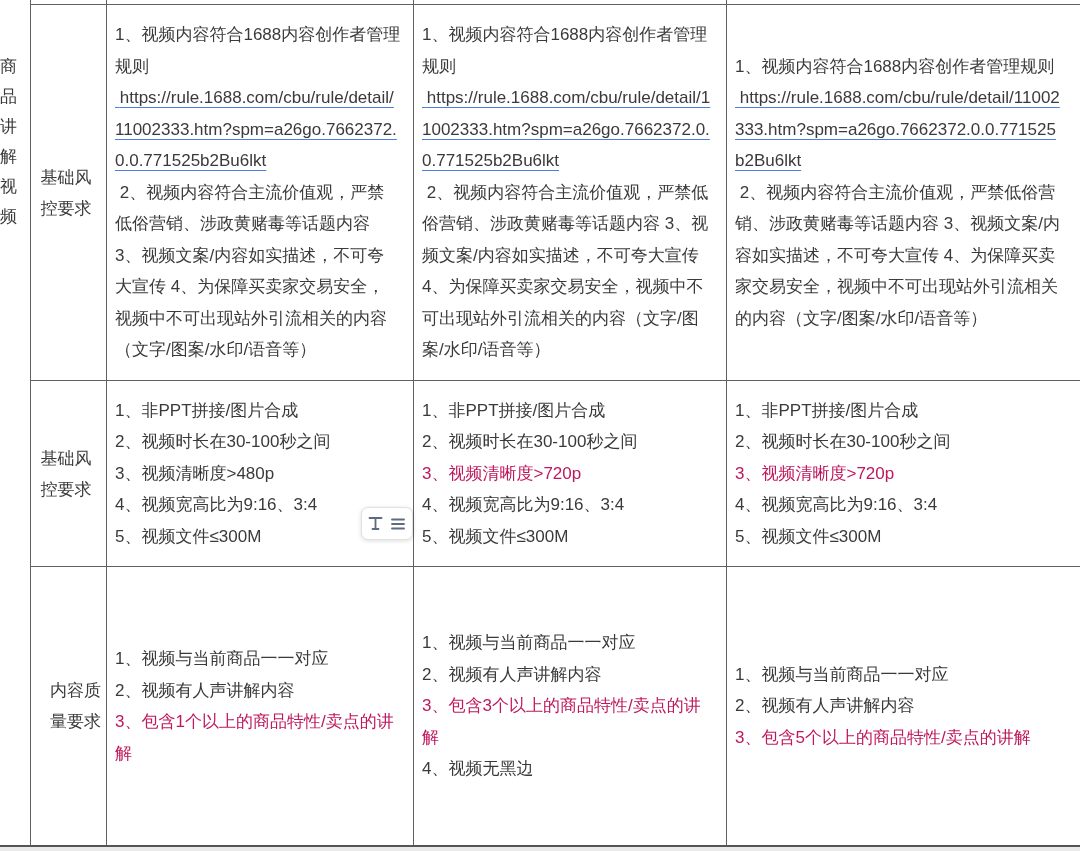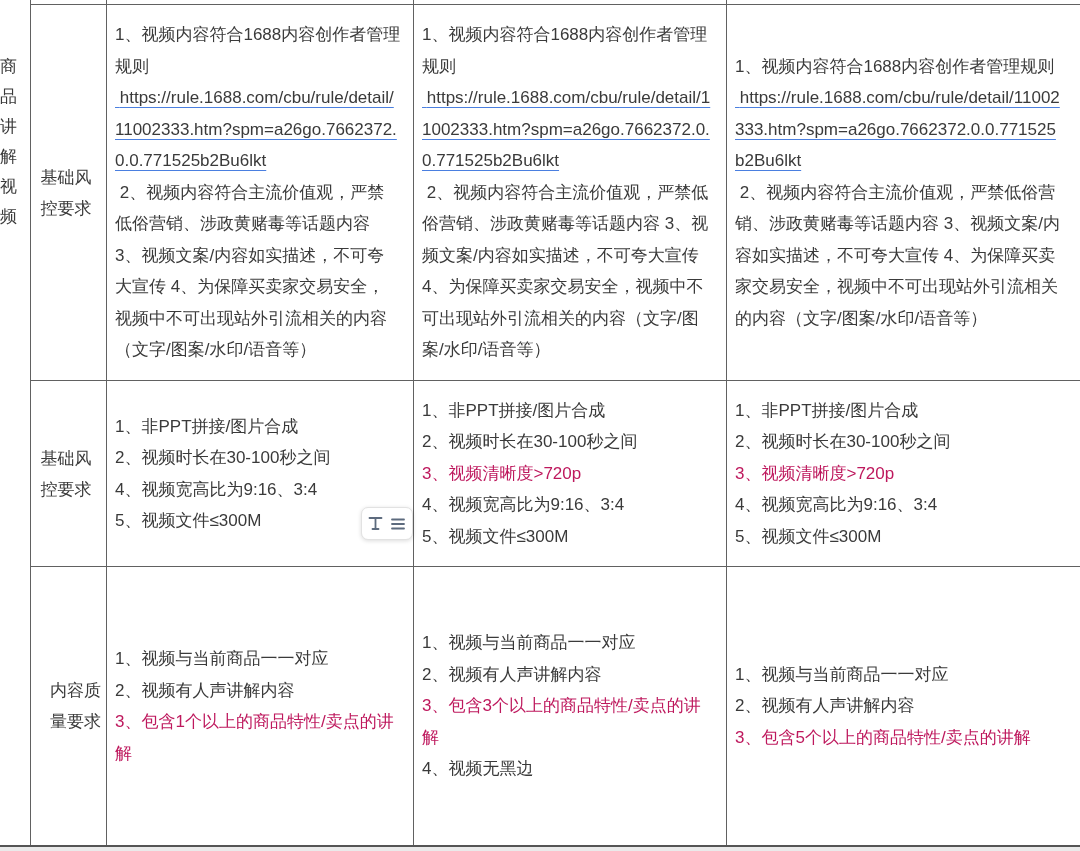--- a/index.html
+++ b/index.html
@@ -69,20 +69,21 @@
     </div>
   <div class="cell content" style="left:727px;top:5px;width:353px;height:375px;padding:0 17px 0 8px;">
       <div class="ln">1、视频内容符合1688内容创作者管理规则</div>
       <div class="ln link"> https://rule.1688.com/cbu/rule/detail/11002333.htm?spm=a26go.7662372.0.0.771525b2Bu6lkt</div>
       <div class="ln"> 2、视频内容符合主流价值观，严禁低俗营销、涉政黄赌毒等话题内容 3、视频文案/内容如实描述，不可夸大宣传 4、为保障买卖家交易安全，视频中不可出现站外引流相关的内容（文字/图案/水印/语音等）</div>
     </div>
 
   <div class="cell content" style="left:107px;top:381px;width:306px;height:185px;padding:0 12px 0 8px;">
       <div class="ln">1、非PPT拼接/图片合成</div>
       <div class="ln">2、视频时长在30-100秒之间</div>
+      <div class="ln">3、视频清晰度&gt;480p</div>
       <div class="ln">4、视频宽高比为9:16、3:4</div>
       <div class="ln">5、视频文件≤300M</div>
     </div>
   <div class="cell content" style="left:414px;top:381px;width:312px;height:185px;padding:0 14px 0 8px;">
       <div class="ln">1、非PPT拼接/图片合成</div>
       <div class="ln">2、视频时长在30-100秒之间</div>
       <div class="ln red">3、视频清晰度&gt;720p</div>
       <div class="ln">4、视频宽高比为9:16、3:4</div>
       <div class="ln">5、视频文件≤300M</div>
     </div>

